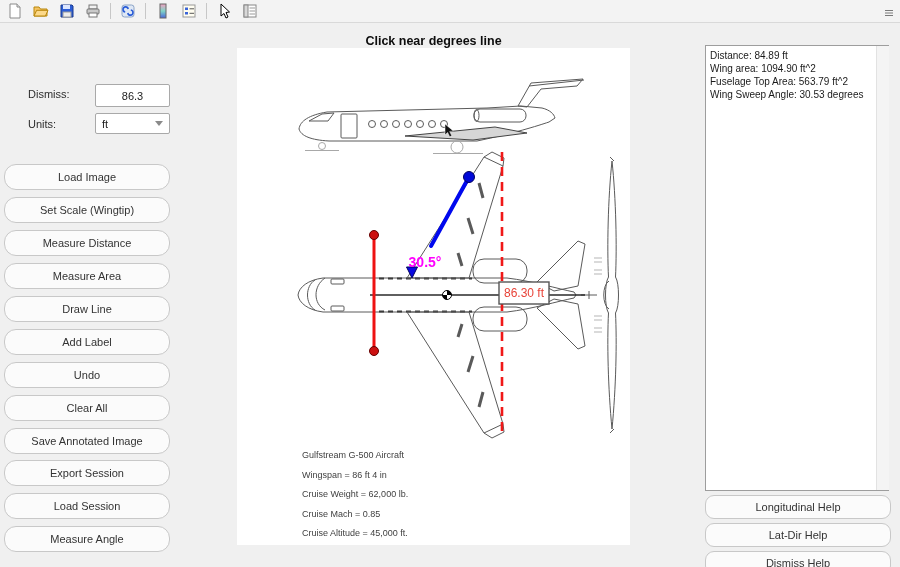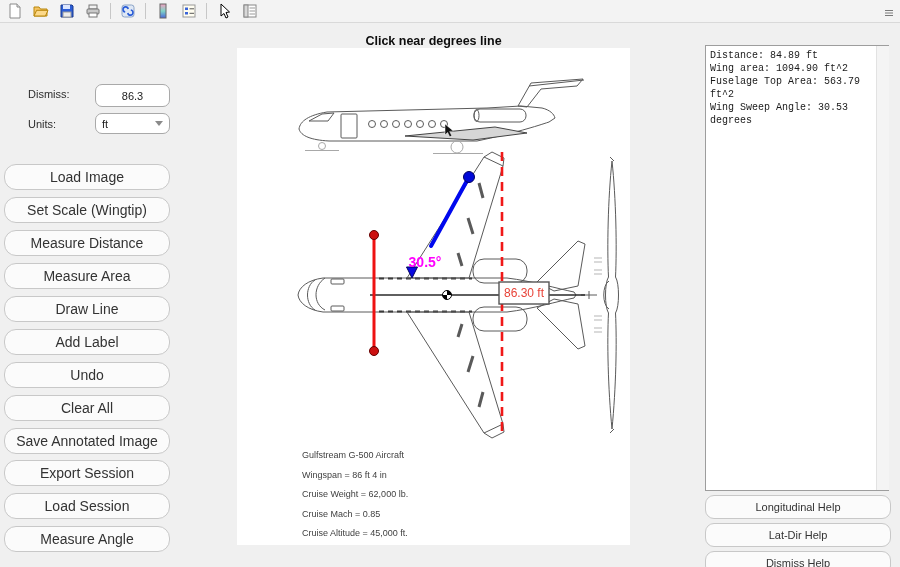--- a/index.html
+++ b/index.html
@@ -9,34 +9,34 @@
   }
   
   .toolbar{position:absolute;left:0;top:0;width:900px;height:23px;background:#f3f3f3;
     border-bottom:1px solid #d9d9d9;display:flex;align-items:center;padding-left:2px;box-sizing:border-box}
   .tbtn{width:26px;height:20px;display:flex;align-items:center;justify-content:center;cursor:default}
   .tsep{width:1px;height:16px;background:#c7c7c7;margin:0 4px}
   .overflow{position:absolute;right:6px;top:4px}
   
   .lbl{position:absolute;font-size:11px;color:#2d2d2d}
   .field{position:absolute;left:95px;width:73px;height:21px;background:#fff;border:1px solid #a9a9a9;
-    border-radius:7px;font-size:11px;font-family:"Liberation Sans",sans-serif;color:#222;box-sizing:content-box}
+    border-radius:2px;font-size:11px;font-family:"Liberation Sans",sans-serif;color:#222;box-sizing:content-box}
   input.field{text-align:center;padding:0}
   .select{display:flex;align-items:center;justify-content:space-between;padding:7px 6px;box-sizing:border-box;width:75px}
   .chev{width:0;height:0;border-left:4px solid transparent;border-right:4px solid transparent;border-top:5px solid #8a8a8a}
   .btn{position:absolute;left:4px;width:164px;height:24px;background:#fbfbfb;border:1px solid #c8c8c8;
-    border-radius:12px;font-size:14px;color:#333;display:flex;align-items:center;justify-content:center;
+    border-radius:12px;font-size:11px;color:#333;display:flex;align-items:center;justify-content:center;
     font-family:"Liberation Sans",sans-serif;cursor:default}
   
   .axtitle{position:absolute;left:237px;top:34px;width:393px;text-align:center;font-weight:bold;
     font-size:12.5px;color:#0d0d0d}
   .canvas{position:absolute;left:237px;top:48px;width:393px;height:497px;background:#ffffff}
   
   .results{position:absolute;left:705px;top:45px;width:184px;height:446px;background:#fff;
-    border:1px solid #9d9d9d;box-sizing:border-box;font-family:Liberation Mono, monospace;
+    border:1px solid #9d9d9d;box-sizing:border-box;font-family:Liberation Sans, sans-serif;
     font-size:10px;line-height:13px;color:#1a1a1a;padding:3px 16px 3px 4px;white-space:pre-wrap;overflow:hidden}
   .scroll-track{position:absolute;top:46px;left:876px;width:12px;height:444px;background:#f4f4f4;
     border-left:1px solid #e2e2e2}
   .helpbtn{position:absolute;left:705px;width:184px;height:22px;background:#fbfbfb;border:1px solid #c8c8c8;
     border-radius:9px;font-size:11px;color:#333;display:flex;align-items:center;justify-content:center;cursor:default}
 </style>
 </head>
 <body>
 
 <div class="toolbar">

